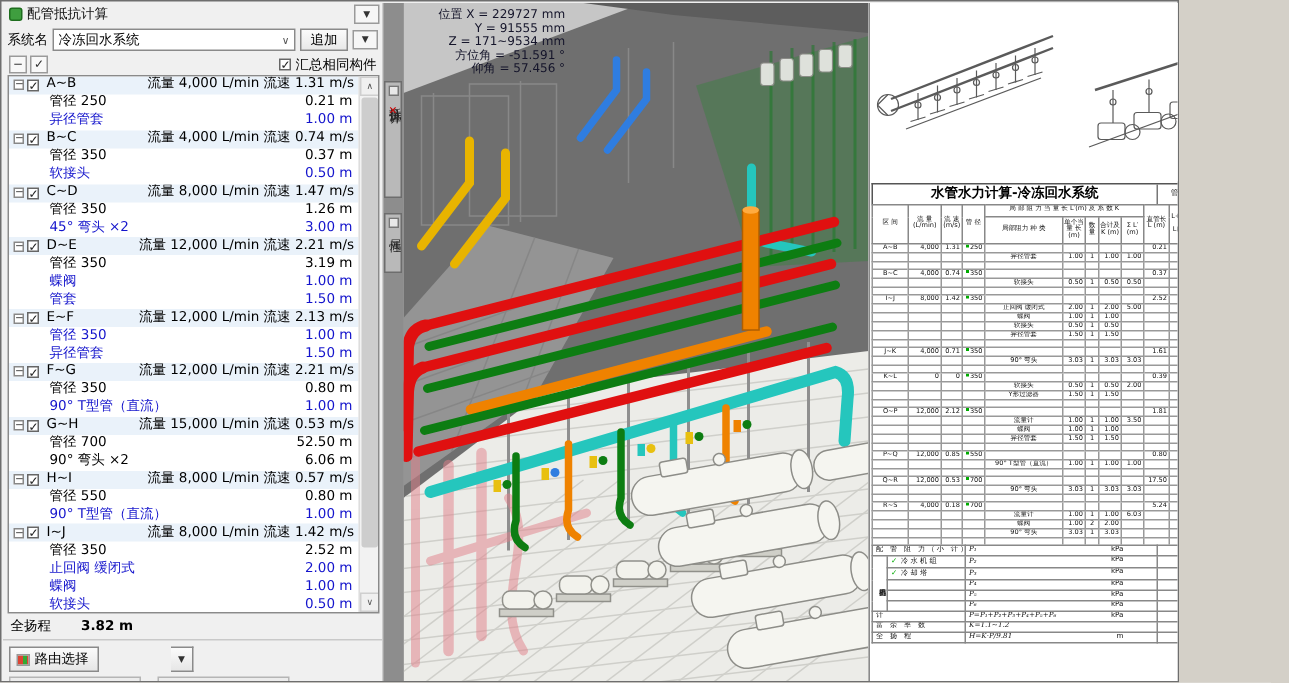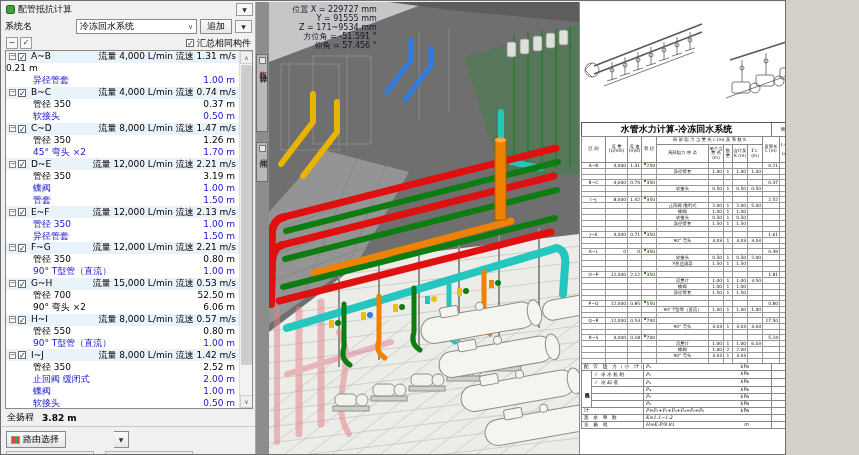--- a/index.html
+++ b/index.html
@@ -6,21 +6,21 @@
   *{box-sizing:border-box;font-family:"DejaVu Sans",sans-serif;}
   #win{position:relative;width:786px;height:455px;background:#f0f0f0;border:1px solid #6e6e6e;overflow:hidden;}
 
   
   #left{position:absolute;left:1px;top:1px;width:254px;height:453px;background:#f0f0f0;border-right:1px solid #a7a7a7;}
   #lp-title{position:absolute;left:0;top:0;width:100%;height:15px;display:flex;align-items:center;padding:0 2px;font-size:9px;color:#111;}
   #lp-title .appicon{width:9px;height:9px;background:#3f9e3f;border:1px solid #1e6e1e;border-radius:2px;margin:0 3px 0 2px;}
   #lp-title .spring{flex:1;}
   .dropbtn{width:17px;height:13px;border:1px solid #9a9a9a;background:#f6f6f6;font-size:6px;color:#333;display:flex;align-items:center;justify-content:center;}
   #sysrow{position:absolute;left:0;top:15px;width:100%;height:19px;display:flex;align-items:center;padding:0 3px;font-size:9px;gap:3px;}
-  #syscombo{flex:1;height:15px;border:1px solid #8a8a8a;background:#fff;display:flex;align-items:center;padding:0 3px;font-size:9px;margin-left:41px;}
+  #syscombo{flex:1;height:15px;border:1px solid #8a8a8a;background:#fff;display:flex;align-items:center;padding:0 3px;font-size:9px;}
   #syscombo .spring{flex:1;}
   #syscombo .arr{font-size:7px;color:#555;}
   .btn{height:15px;border:1px solid #8a8a8a;background:linear-gradient(#fbfbfb,#e8e8e8);font-size:9px;padding:0 6px;display:flex;align-items:center;}
   #chkrow{position:absolute;left:0;top:34px;width:100%;height:14px;display:flex;align-items:center;padding:0 4px;font-size:9px;}
   .minibtn{width:12px;height:12px;border:1px solid #9a9a9a;background:#f8f8f8;font-size:8px;line-height:10px;text-align:center;color:#333;margin-right:2px;}
   #chkrow .spring{flex:1;}
   .cbx{display:inline-block;width:8px;height:8px;border:1px solid #666;background:#fff;font-size:8px;line-height:7px;text-align:center;color:#222;margin-right:3px;}
   
   #seglist{position:absolute;left:3px;top:48px;width:248px;height:359px;border:1px solid #8a8a8a;background:#fff;overflow:hidden;}
   #segrows{position:absolute;left:0;top:0;right:13px;bottom:0;}
@@ -31,21 +31,21 @@
   .lrow .sflow{flex:1;text-align:right;padding-right:3px;}
   .lrow .iname{padding-left:27px;flex:1;}
   .lrow .ival{text-align:right;padding-right:4px;}
   .blue{color:#1414cc;}
   
   #sb{position:absolute;right:0;top:0;width:13px;bottom:0;background:#f2f2f2;border-left:1px solid #ddd;}
   #sb .sbarr{position:absolute;left:0;width:13px;height:13px;background:#f0f0f0;border:1px solid #cfcfcf;font-size:6px;color:#555;text-align:center;line-height:11px;}
   #sb .up{top:0;}  #sb .dn{bottom:0;}
   #sb .thumb{position:absolute;left:1px;top:14px;width:11px;height:300px;background:#cdcdcd;border-radius:2px;}
   #totalrow{position:absolute;left:0;top:408px;width:100%;height:15px;display:flex;align-items:center;font-size:9px;padding:0 5px;color:#000;}
-  #totalrow b{margin-left:8px;}
+  #totalrow b{margin-left:20px;}
   #lp-bottom{position:absolute;left:0;top:424px;width:100%;height:29px;border-top:1px solid #c9c9c9;padding:4px 4px 0 4px;}
   #routewrap{display:flex;gap:48px;}
   #routebtn{height:17px;border:1px solid #8a8a8a;background:linear-gradient(#fbfbfb,#e6e6e6);display:flex;align-items:center;font-size:9px;padding:0 6px 0 4px;}
   #routebtn .ricon{width:9px;height:8px;margin-right:3px;background:linear-gradient(90deg,#d43 0 3px,#3a3 3px 6px,#d43 6px 9px);border:1px solid #999;}
   #routedrop{width:15px;height:17px;border:1px solid #8a8a8a;border-left:none;background:linear-gradient(#fbfbfb,#e6e6e6);font-size:6px;text-align:center;line-height:16px;color:#333;}
   .cropbtn{display:inline-block;height:14px;width:88px;border:1px solid #b5b5b5;background:#ececec;margin-top:3px;margin-right:6px;}
 
   
   #strip{position:absolute;left:255px;top:1px;width:13px;height:453px;background:#8d8d8d;}
   .vtab{position:absolute;left:0;width:12px;background:#b9b9b9;border:1px solid #6d6d6d;display:flex;flex-direction:column;align-items:center;padding:2px 0;gap:1px;}
@@ -115,20 +115,21 @@
     </div>
     <div id="seglist">
       <div id="segrows">
           <div class="lrow head">
             <span class="exp">−</span>
             <span class="cbx">✓</span>
             <span class="sid">A~B</span>
             <span class="sflow">流量 4,000 L/min 流速 1.31 m/s</span>
           </div>
           <div class="lrow">
+            <span class="iname">管径 250</span>
             <span class="ival">0.21 m</span>
           </div>
           <div class="lrow">
             <span class="iname blue">异径管套</span>
             <span class="ival blue">1.00 m</span>
           </div>
           <div class="lrow head">
             <span class="exp">−</span>
             <span class="cbx">✓</span>
             <span class="sid">B~C</span>
@@ -147,21 +148,21 @@
             <span class="cbx">✓</span>
             <span class="sid">C~D</span>
             <span class="sflow">流量 8,000 L/min 流速 1.47 m/s</span>
           </div>
           <div class="lrow">
             <span class="iname">管径 350</span>
             <span class="ival">1.26 m</span>
           </div>
           <div class="lrow">
             <span class="iname blue">45° 弯头 ×2</span>
-            <span class="ival blue">1.70 m</span>
+            <span class="ival blue">3.00 m</span>
           </div>
           <div class="lrow head">
             <span class="exp">−</span>
             <span class="cbx">✓</span>
             <span class="sid">D~E</span>
             <span class="sflow">流量 12,000 L/min 流速 2.21 m/s</span>
           </div>
           <div class="lrow">
             <span class="iname">管径 350</span>
             <span class="ival">3.19 m</span>

